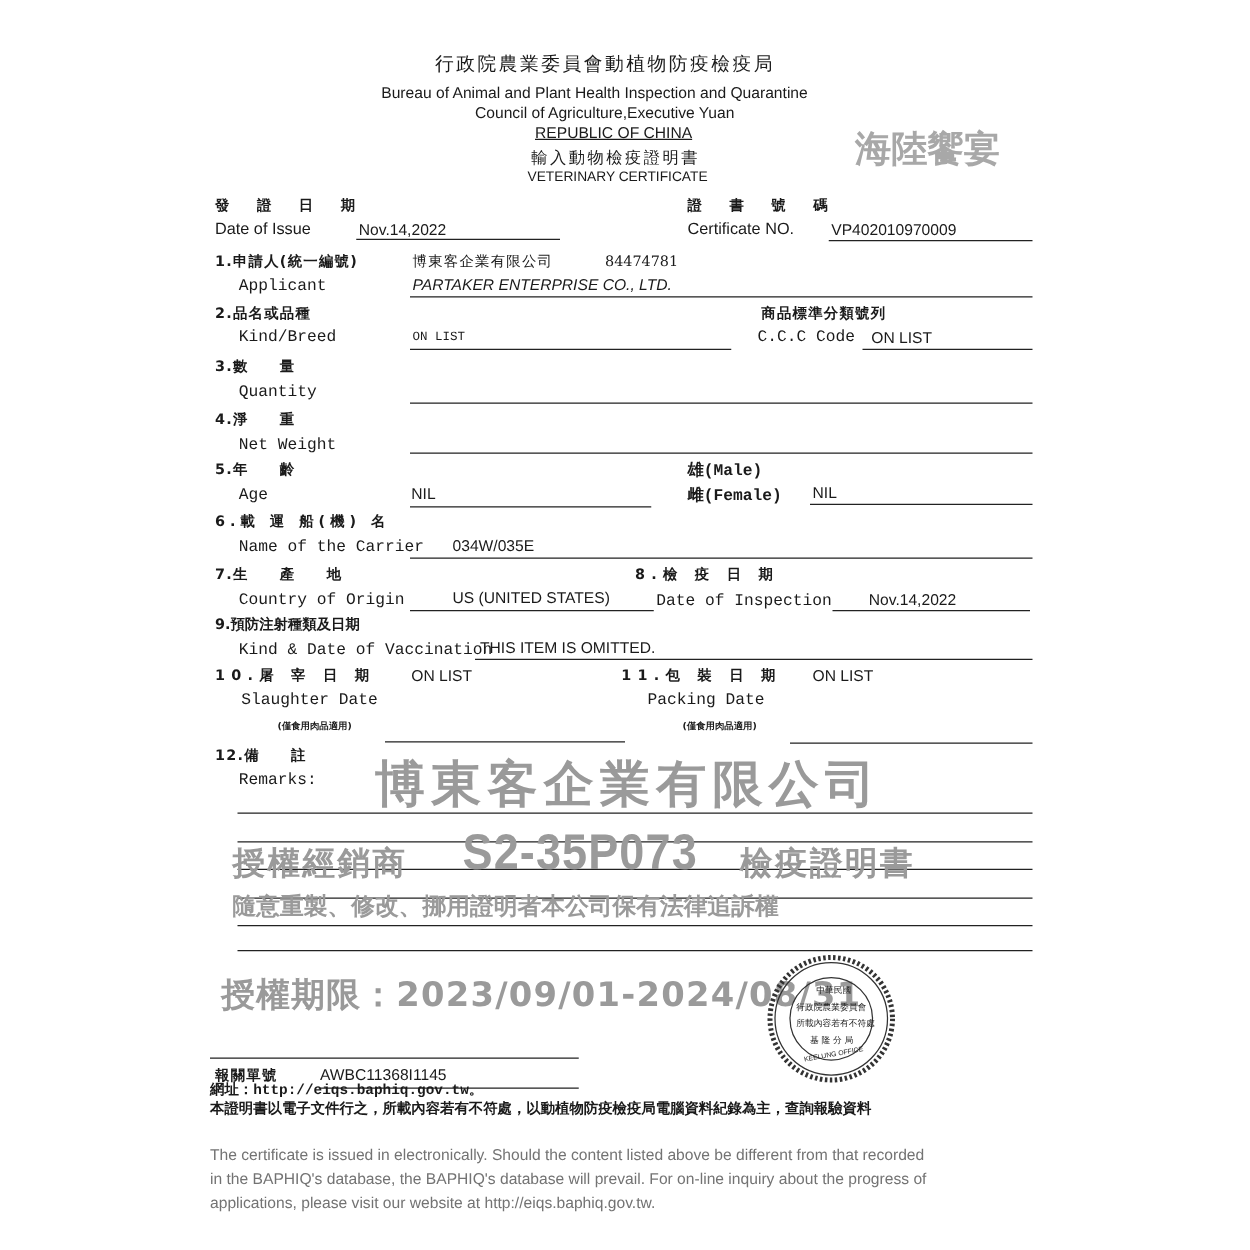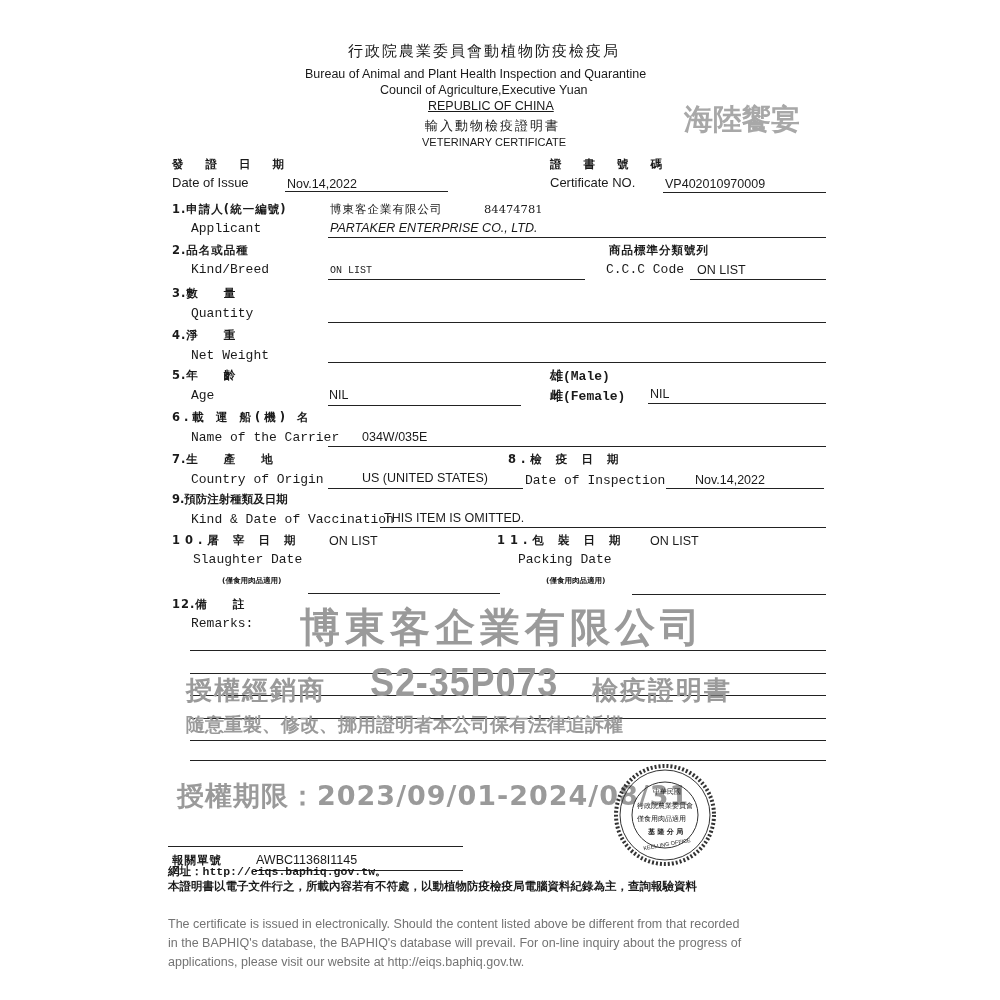--- a/index.html
+++ b/index.html
@@ -133,22 +133,22 @@
 <div class="stamp">
   <svg width="124" height="104" viewBox="0 0 124 104">
     <g fill="none" stroke="#333">
       <circle cx="62" cy="52" r="49" stroke-width="4" stroke-dasharray="2 2"></circle>
       <circle cx="62" cy="52" r="45" stroke-width="1"></circle>
       <circle cx="62" cy="52" r="33" stroke-width="1"></circle>
     </g>
   </svg>
   <div class="abs" style="left:50px;top:24px;font-size:7px;font-family:'DejaVu Sans',sans-serif;">中華民國</div>
   <div class="abs" style="left:34px;top:38px;font-size:7px;font-family:'DejaVu Sans',sans-serif;">行政院農業委員會</div>
-  <div class="abs" style="left:34px;top:51px;font-size:7px;font-family:'DejaVu Sans',sans-serif;">僅食用肉品適用</div>
-  <div class="abs" style="left:45px;top:64px;font-size:7px;font-family:'DejaVu Sans',sans-serif;font-weight:bold;">基 隆 分 局</div>
+  <div class="abs" style="left:34px;top:51px;font-size:7px;font-family:'DejaVu Sans',sans-serif;">所載內容若有不符處</div>
+  <div class="abs" style="left:45px;top:64px;font-size:7px;font-family:'DejaVu Sans',sans-serif;">基 隆 分 局</div>
   <div class="abs" style="left:40px;top:78px;font-size:5.5px;font-family:'Liberation Sans',sans-serif;transform:rotate(-10deg);">KEELUNG OFFICE</div>
 </div>
 
 <div class="line" style="left:168px;top:846px;width:295px;"></div>
 <div class="abs lbl-cn" style="left:172px;top:853px;">報關單號</div>
 <div class="abs val" style="left:256px;top:853px;">AWBC11368I1145</div>
 <div class="line" style="left:255px;top:870px;width:208px;"></div>
 
 <div>
   <div class="abs foot-cn" style="left:168px;top:879px;">本證明書以電子文件行之，所載內容若有不符處，以動植物防疫檢疫局電腦資料紀錄為主，查詢報驗資料</div>

